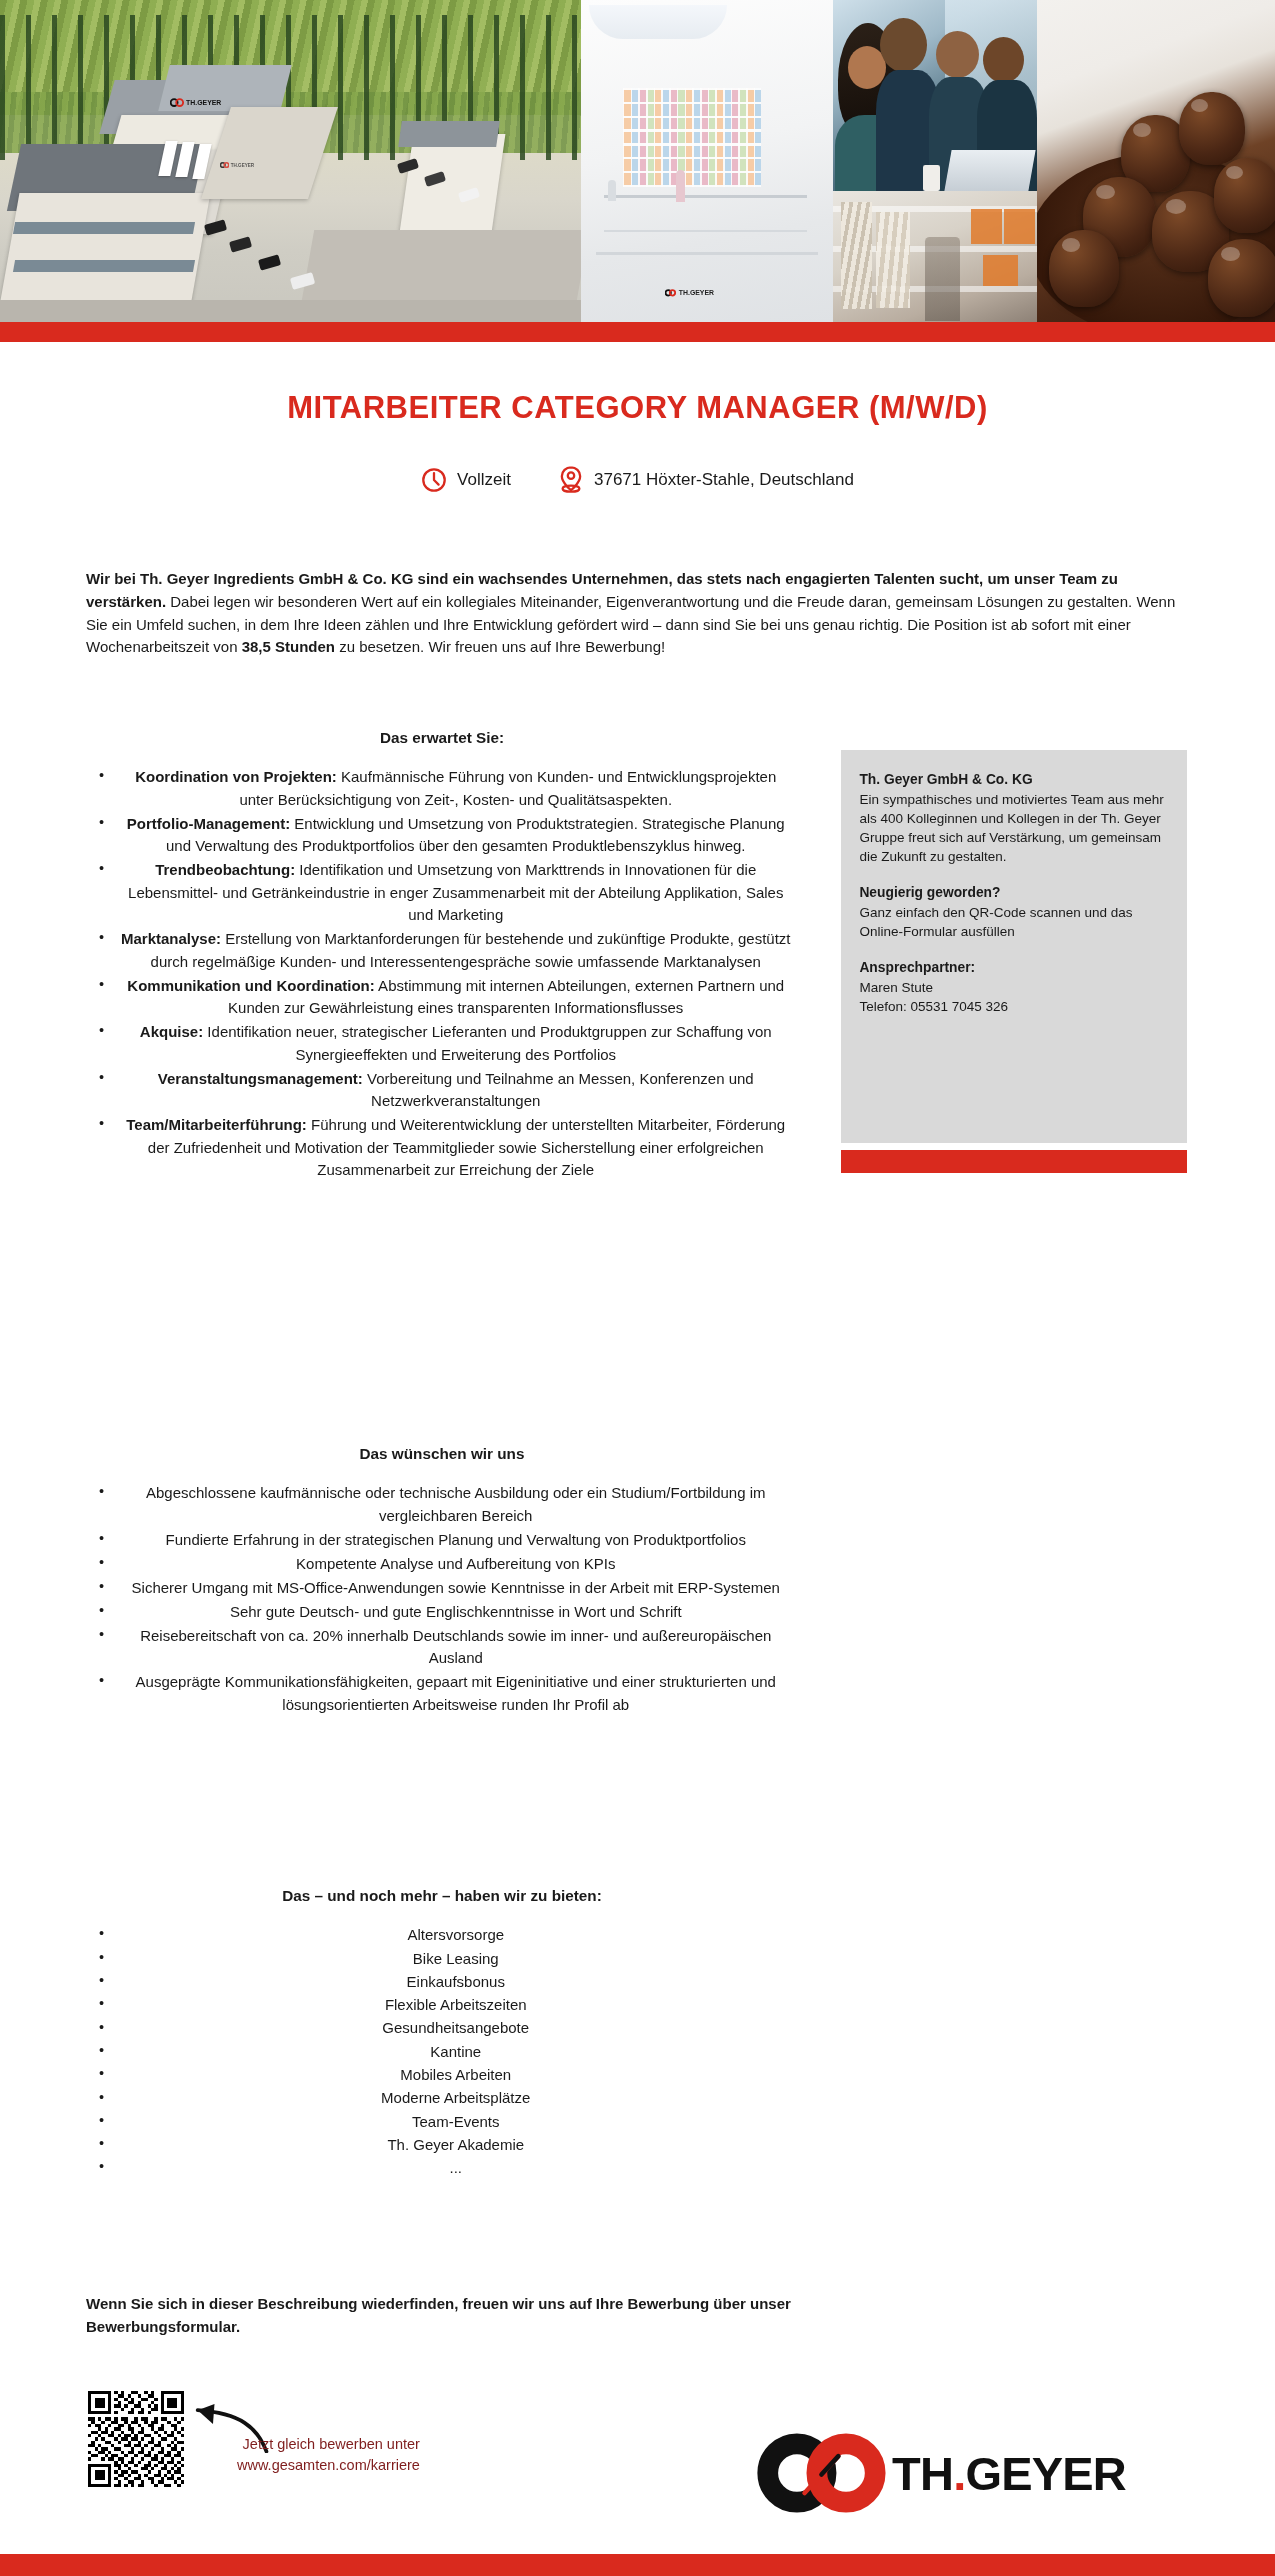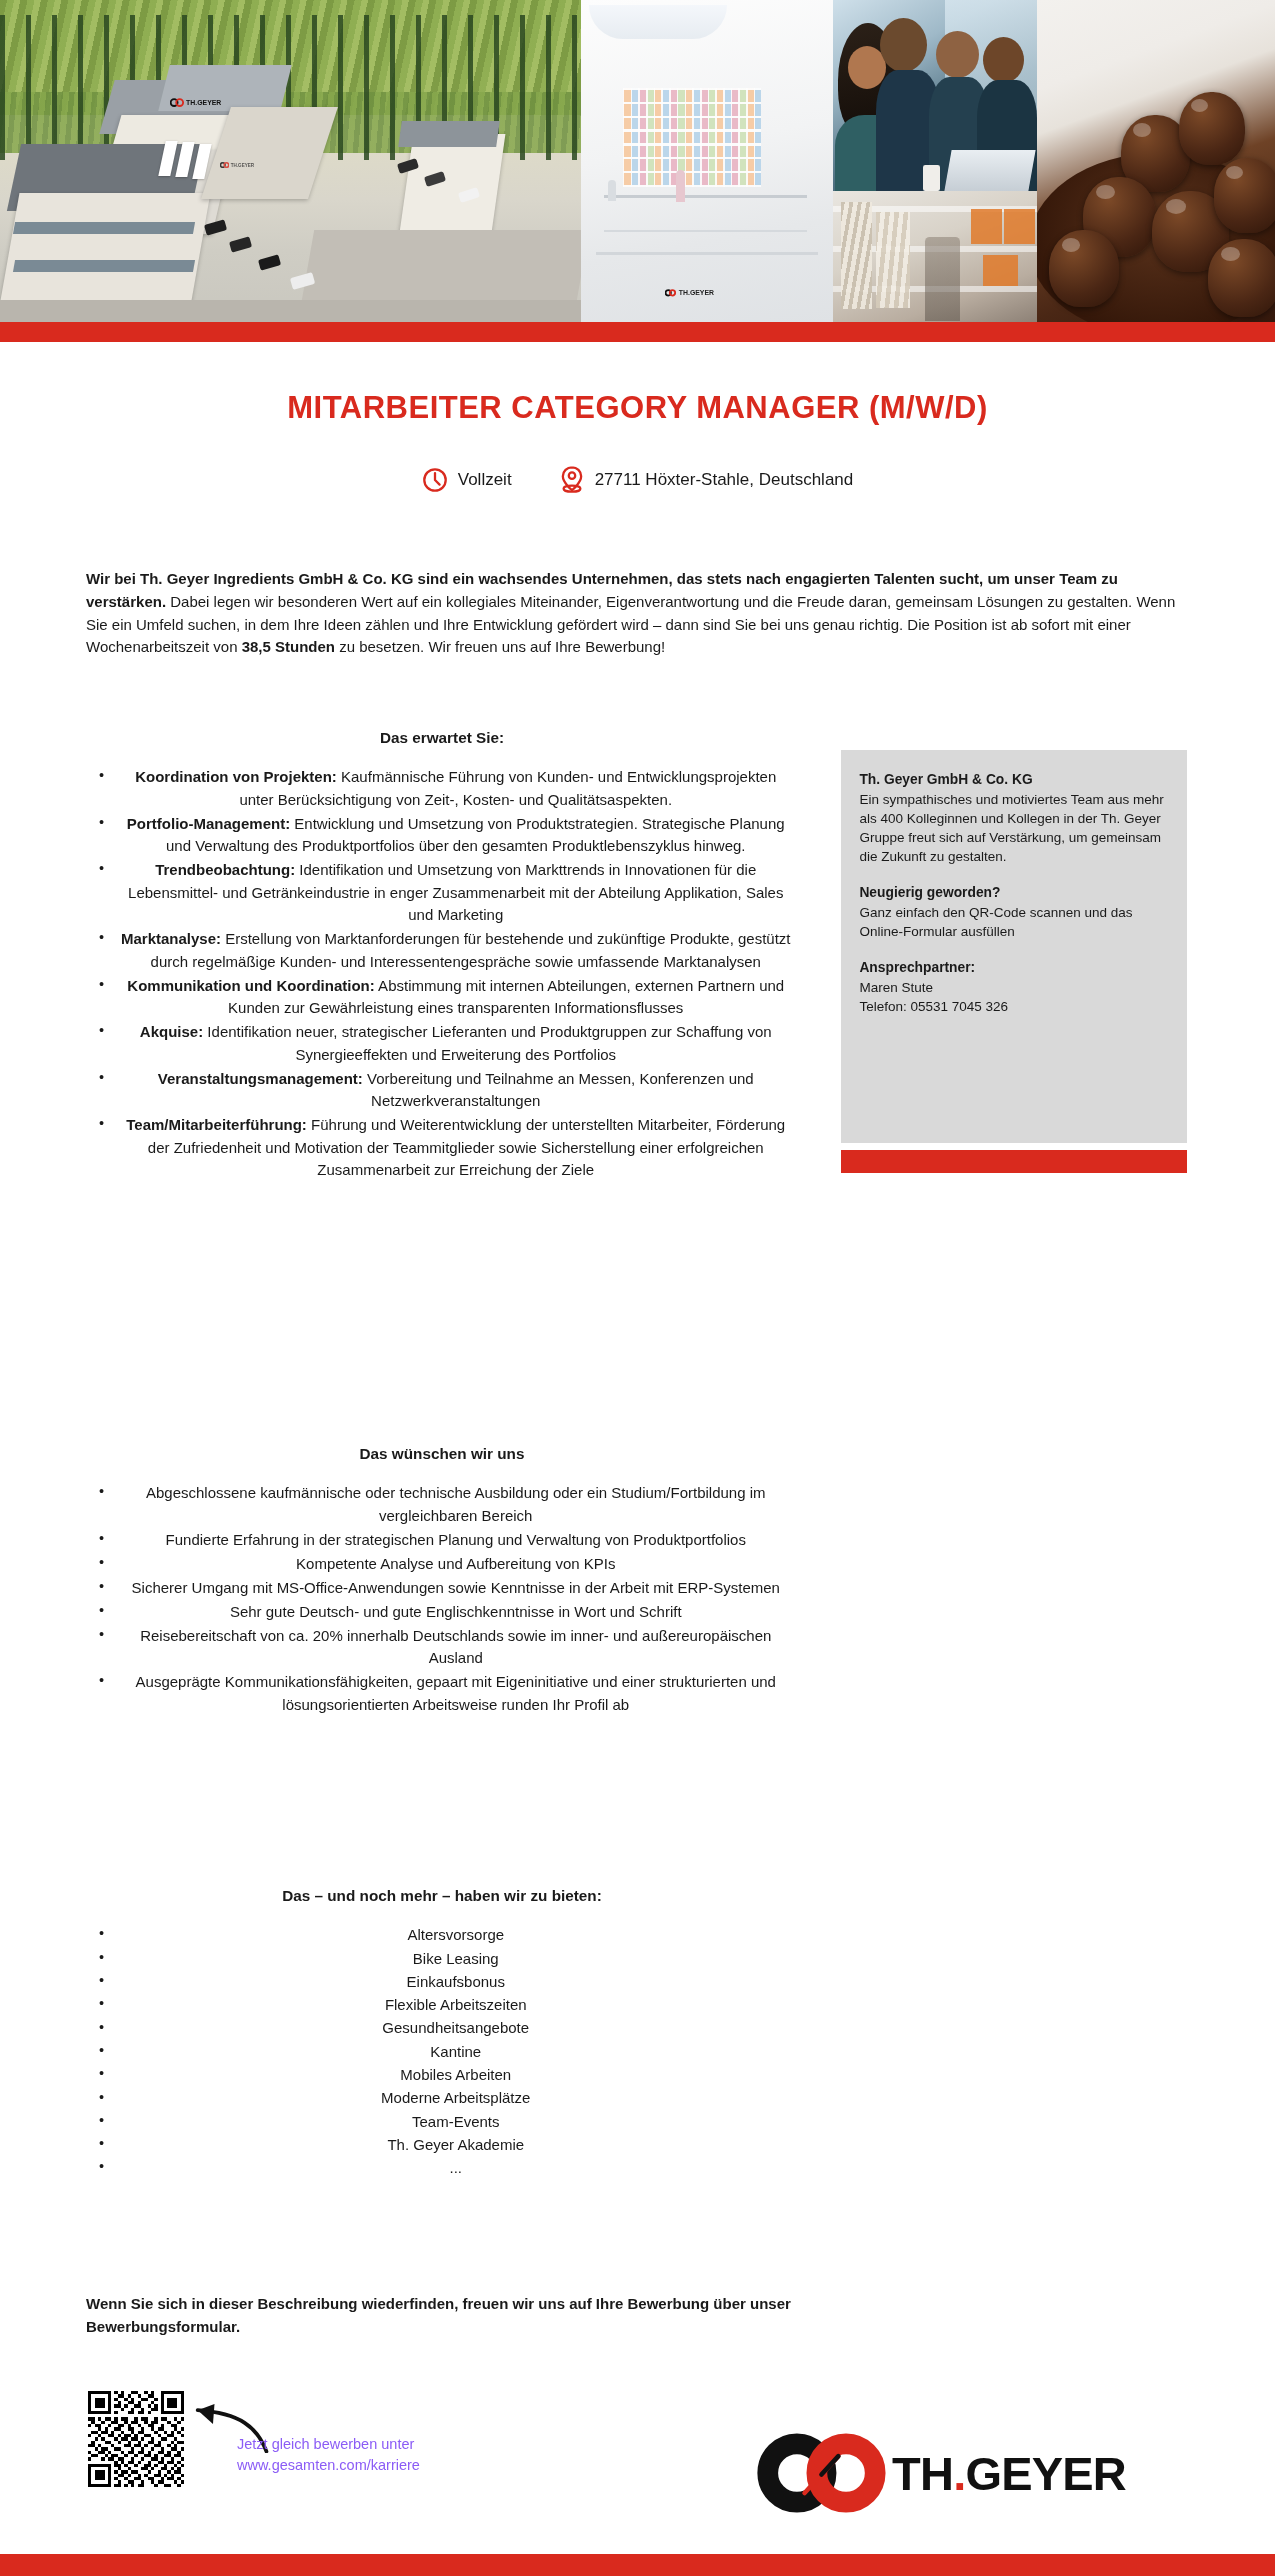--- a/index.html
+++ b/index.html
@@ -74,21 +74,21 @@
 
   
   .infobox{position:absolute;left:841px;top:750px;width:346px;height:393px;background:#d9d9d9;box-sizing:border-box;padding:20px 18.4px 0 18.4px;}
   .infobox .ttl{font-size:13.8px;font-weight:bold;line-height:1.42;}
   .infobox .txt{font-size:13.5px;line-height:1.42;}
   .infobox .gap{height:17px;}
   .red-accent{position:absolute;left:841px;top:1150px;width:346px;height:23px;background:#d92a1e;}
 
   
   .qr{position:absolute;left:88px;top:2391px;width:96px;height:96px;}
-  .qr-note{position:absolute;left:237px;top:2434px;font-size:14.5px;line-height:1.42;color:#8b5cf6;}
+  .qr-note{position:absolute;left:237px;top:2434px;font-size:14.5px;line-height:1.42;color:#7f1d1d;text-align:right;}
   .arrow{position:absolute;left:187px;top:2401px;width:84px;height:52px;}
   .logo{position:absolute;left:757px;top:2431px;width:413px;height:84px;display:flex;align-items:center;gap:3.1px;}
   .logo-word{font-family:"Liberation Sans",sans-serif;font-weight:bold;font-size:47px;letter-spacing:-0.8px;color:#111;line-height:1;}
   .logo-word .dot{color:#d92a1e;}
 </style>
 </head>
 <body>
 
 <div class="hero">
 
@@ -208,21 +208,21 @@
       <path d="M17 8 V17 L23 23" fill="none" stroke="#d92a1e" stroke-width="3" stroke-linecap="round" stroke-linejoin="round"></path>
     </svg>
     <span>Vollzeit</span>
   </div>
   <div class="meta-item">
     <svg width="26" height="29" viewBox="0 0 34 38">
       <path d="M17 3 C10.4 3 5 8.3 5 14.8 C5 23.2 17 33 17 33 C17 33 29 23.2 29 14.8 C29 8.3 23.6 3 17 3 Z" fill="none" stroke="#d92a1e" stroke-width="3"></path>
       <circle cx="17" cy="14" r="4.2" fill="none" stroke="#d92a1e" stroke-width="3"></circle>
       <ellipse cx="17" cy="31" rx="11" ry="4" fill="none" stroke="#d92a1e" stroke-width="3"></ellipse>
     </svg>
-    <span>27711 Höxter-Stahle, Deutschland</span>
+    <span>37671 Höxter-Stahle, Deutschland</span>
   </div>
 </div>
 
 <p class="intro"><b>Wir bei Th. Geyer Ingredients GmbH &amp; Co. KG sind ein wachsendes Unternehmen, das stets nach engagierten Talenten sucht, um unser Team zu verstärken.</b><span> Dabei legen wir besonderen Wert auf ein kollegiales Miteinander, Eigenverantwortung und die Freude daran, gemeinsam Lösungen zu gestalten. Wenn Sie ein Umfeld suchen, in dem Ihre Ideen zählen und Ihre Entwicklung gefördert wird – dann sind Sie bei uns genau richtig. Die Position ist ab sofort mit einer Wochenarbeitszeit von </span><b>38,5 Stunden</b><span> zu besetzen. Wir freuen uns auf Ihre Bewerbung!</span></p>
 
 <div class="col-left" style="top:728px;">
   <h2 class="sec">Das erwartet Sie:</h2>
   <ul class="bl" id="tasks-list" style="margin-top:18.4px;">
       <li><b>Koordination von Projekten:</b><span> Kaufmännische Führung von Kunden- und Entwicklungsprojekten unter Berücksichtigung von Zeit-, Kosten- und Qualitätsaspekten.</span></li>
       <li><b>Portfolio-Management:</b><span> Entwicklung und Umsetzung von Produktstrategien. Strategische Planung und Verwaltung des Produktportfolios über den gesamten Produktlebenszyklus hinweg.</span></li>

